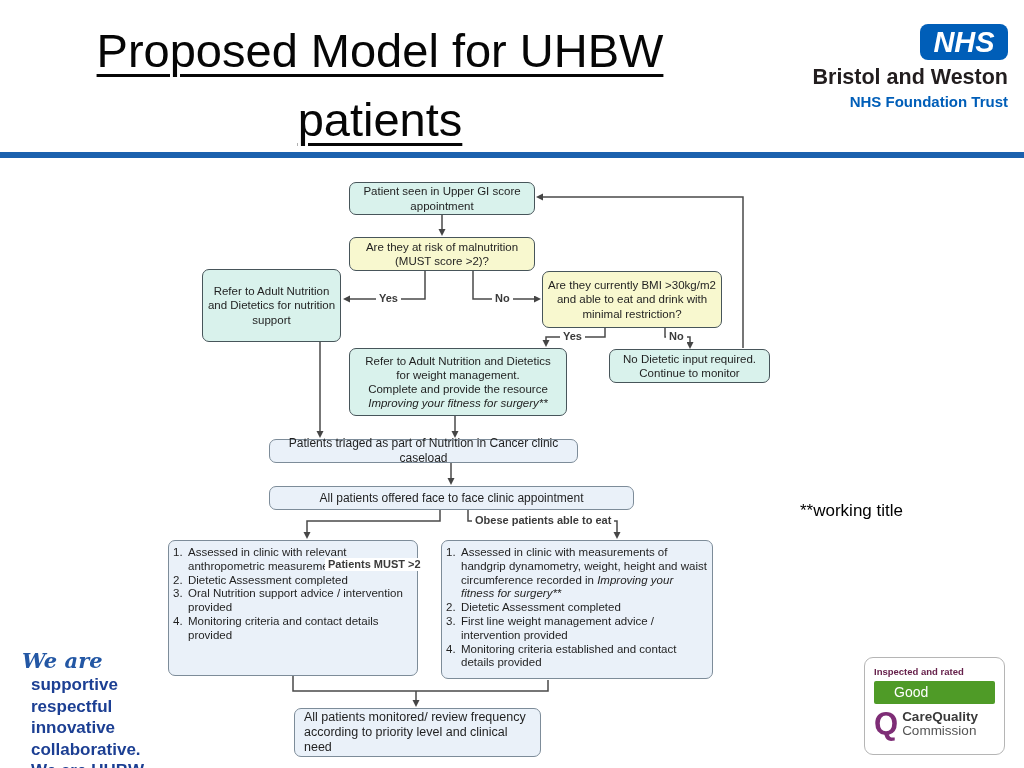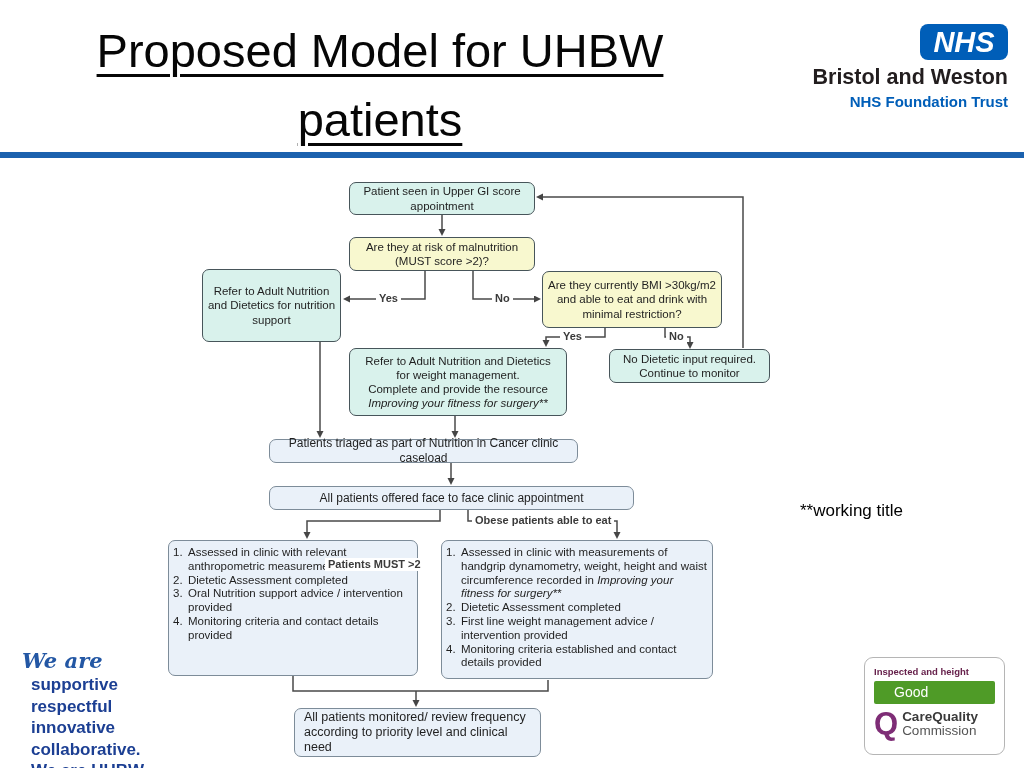--- a/index.html
+++ b/index.html
@@ -175,21 +175,21 @@
     <div class="val-lines">
       <span class="blk">supportive</span>
       <span class="blk">respectful</span>
       <span class="blk">innovative</span>
       <span class="blk">collaborative.</span>
       <span class="blk">We are UHBW.</span>
     </div>
   </div>
 
   <div class="cqc">
-    <div class="cqc-inspected">Inspected and height</div>
+    <div class="cqc-inspected">Inspected and rated</div>
     <div class="cqc-bar">Good</div>
     <div class="cqc-row">
       <span class="cqc-q">Q</span>
       <span>
         <span class="cqc-name1 blk">CareQuality</span>
         <span class="cqc-name2 blk">Commission</span>
       </span>
     </div>
   </div>
 

